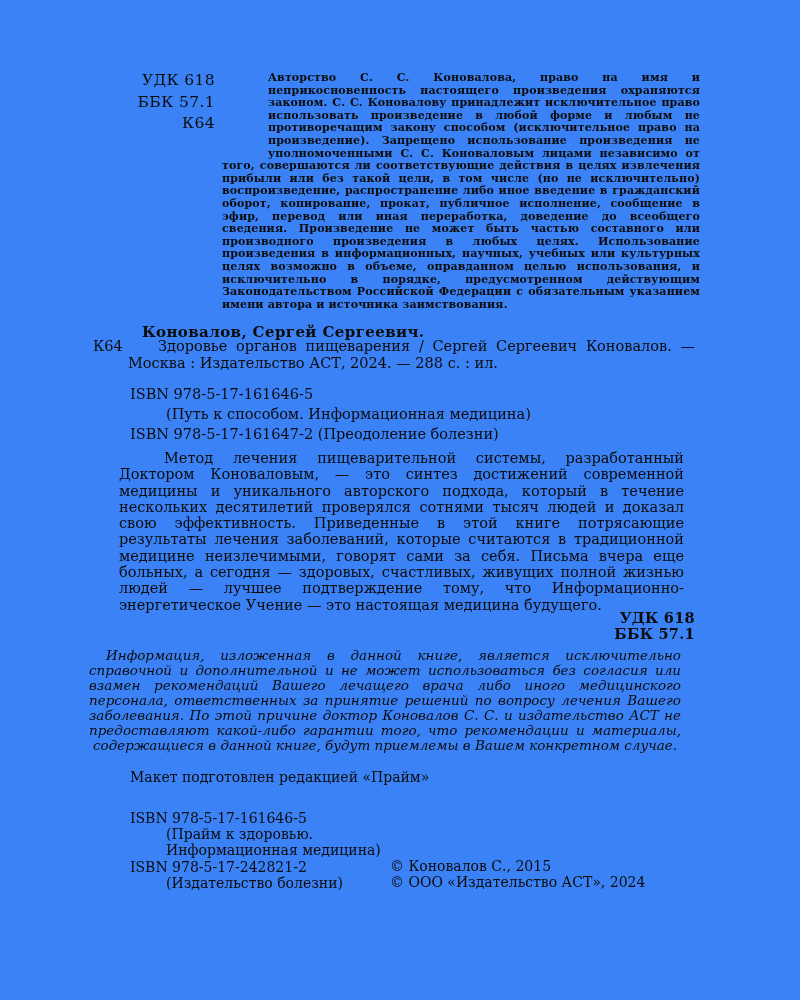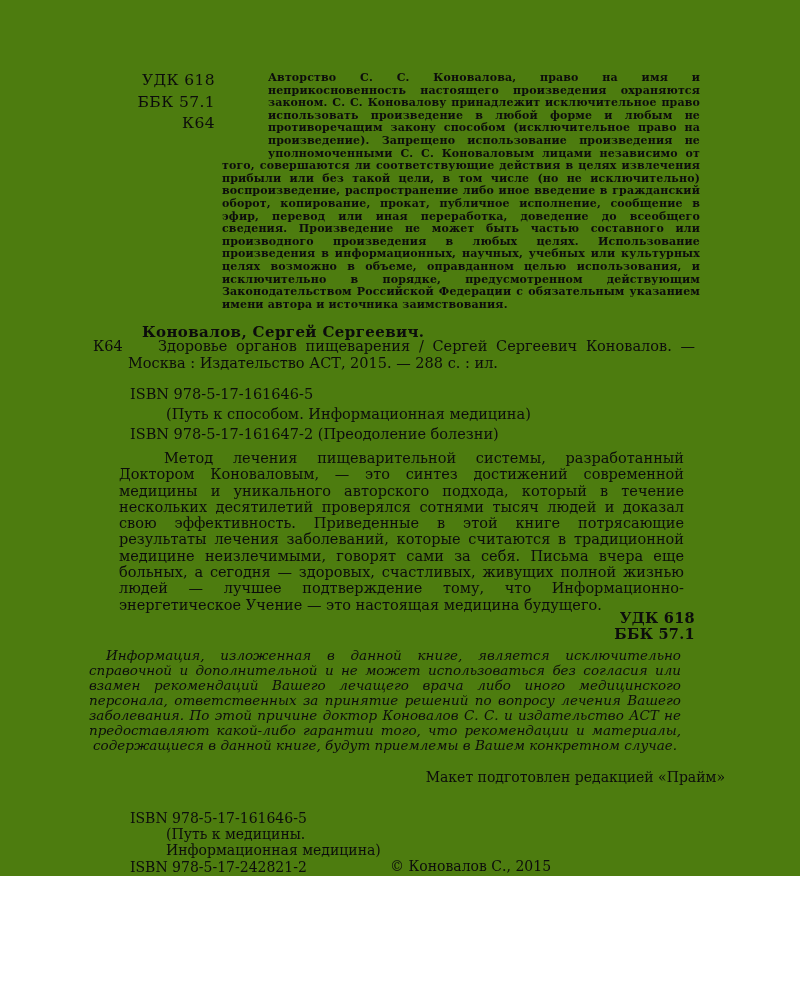--- a/index.html
+++ b/index.html
@@ -1,20 +1,20 @@
 <!DOCTYPE html>
 <html><head>
 <meta charset="utf-8">
 <style>
   html, body { margin: 0; padding: 0; background: #ffffff; }
   .page {
     position: relative;
     width: 800px;
-    height: 876px;
-    background: #4d7c0f;
+    height: 1000px;
+    background: #3b82f6;
     color: #0c0c0c;
     font-family: "DejaVu Serif", serif;
     overflow: hidden;
   }
 
   
   .codes-top {
     position: absolute;
     left: 0; top: 70px;
     width: 215px;
@@ -111,21 +111,21 @@
     text-align-last: center;
     text-indent: 17px;
   }
 
   
   .credit {
     position: absolute;
     left: 130px; top: 769px;
     width: 595px;
     margin: 0;
-    text-align: right;
+    text-align: left;
     font-size: 14px;
   }
 
   
   .bottom-isbn {
     position: absolute;
     left: 130px; top: 810px;
     font-size: 14px;
     line-height: 16.2px;
   }
@@ -145,42 +145,42 @@
     <div>УДК 618</div>
     <div>ББК 57.1</div>
     <div>К64</div>
   </div>
 
   <p class="copyright"><span class="cr-spacer"></span><span>Авторство С. С. Коновалова, право на имя и неприкосновенность настоящего произведения охраняются законом. С. С. Коновалову принадлежит исключительное право использовать произведение в любой форме и любым не противоречащим закону способом (исключительное право на произведение). Запрещено использование произведения не уполномоченными С. С. Коноваловым лицами независимо от того, совершаются ли соответствующие действия в целях извлечения прибыли или без такой цели, в том числе (но не исключительно) воспроизведение, распространение либо иное введение в гражданский оборот, копирование, прокат, публичное исполнение, сообщение в эфир, перевод или иная переработка, доведение до всеобщего сведения. Произведение не может быть частью составного или производного произведения в любых целях. Использование произведения в информационных, научных, учебных или культурных целях возможно в объеме, оправданном целью использования, и исключительно в порядке, предусмотренном действующим Законодательством Российской Федерации с обязательным указанием имени автора и источника заимствования.</span></p>
 
   <h2 class="author">Коновалов, Сергей Сергеевич.</h2>
 
   <span class="card-sign">К64</span>
-  <p class="card-entry">Здоровье органов пищеварения / Сергей Сергеевич Коновалов. — Москва : Издательство АСТ, 2015. — 288 с. : ил.</p>
+  <p class="card-entry">Здоровье органов пищеварения / Сергей Сергеевич Коновалов. — Москва : Издательство АСТ, 2024. — 288 с. : ил.</p>
 
   <div class="isbn-mid">
     <div>ISBN 978-5-17-161646-5</div>
     <div class="ind">(Путь к способом. Информационная медицина)</div>
     <div>ISBN 978-5-17-161647-2 (Преодоление болезни)</div>
   </div>
 
   <p class="annotation">Метод лечения пищеварительной системы, разработанный Доктором Коноваловым, — это синтез достижений современной медицины и уникального авторского подхода, который в течение нескольких десятилетий проверялся сотнями тысяч людей и доказал свою эффективность. Приведенные в этой книге потрясающие результаты лечения заболеваний, которые считаются в традиционной медицине неизлечимыми, говорят сами за себя. Письма вчера еще больных, а сегодня — здоровых, счастливых, живущих полной жизнью людей — лучшее подтверждение тому, что Информационно-энергетическое Учение — это настоящая медицина будущего.</p>
 
   <div class="codes-bottom">
     <div>УДК 618</div>
     <div>ББК 57.1</div>
   </div>
 
   <p class="disclaimer">Информация, изложенная в данной книге, является исключительно справочной и дополнительной и не может использоваться без согласия или взамен рекомендаций Вашего лечащего врача либо иного медицинского персонала, ответственных за принятие решений по вопросу лечения Вашего заболевания. По этой причине доктор Коновалов С. С. и издательство АСТ не предоставляют какой-либо гарантии того, что рекомендации и материалы, содержащиеся в данной книге, будут приемлемы в Вашем конкретном случае.</p>
 
   <p class="credit">Макет подготовлен редакцией «Прайм»</p>
 
   <div class="bottom-isbn">
     <div>ISBN 978-5-17-161646-5</div>
-    <div class="ind">(Путь к медицины.</div>
+    <div class="ind">(Прайм к здоровью.</div>
     <div class="ind">Информационная медицина)</div>
     <div>ISBN 978-5-17-242821-2</div>
     <div class="ind">(Издательство болезни)</div>
   </div>
 
   <div class="copyright-col">
     <div>© Коновалов С., 2015</div>
     <div>© ООО «Издательство АСТ», 2024</div>
   </div>
 

